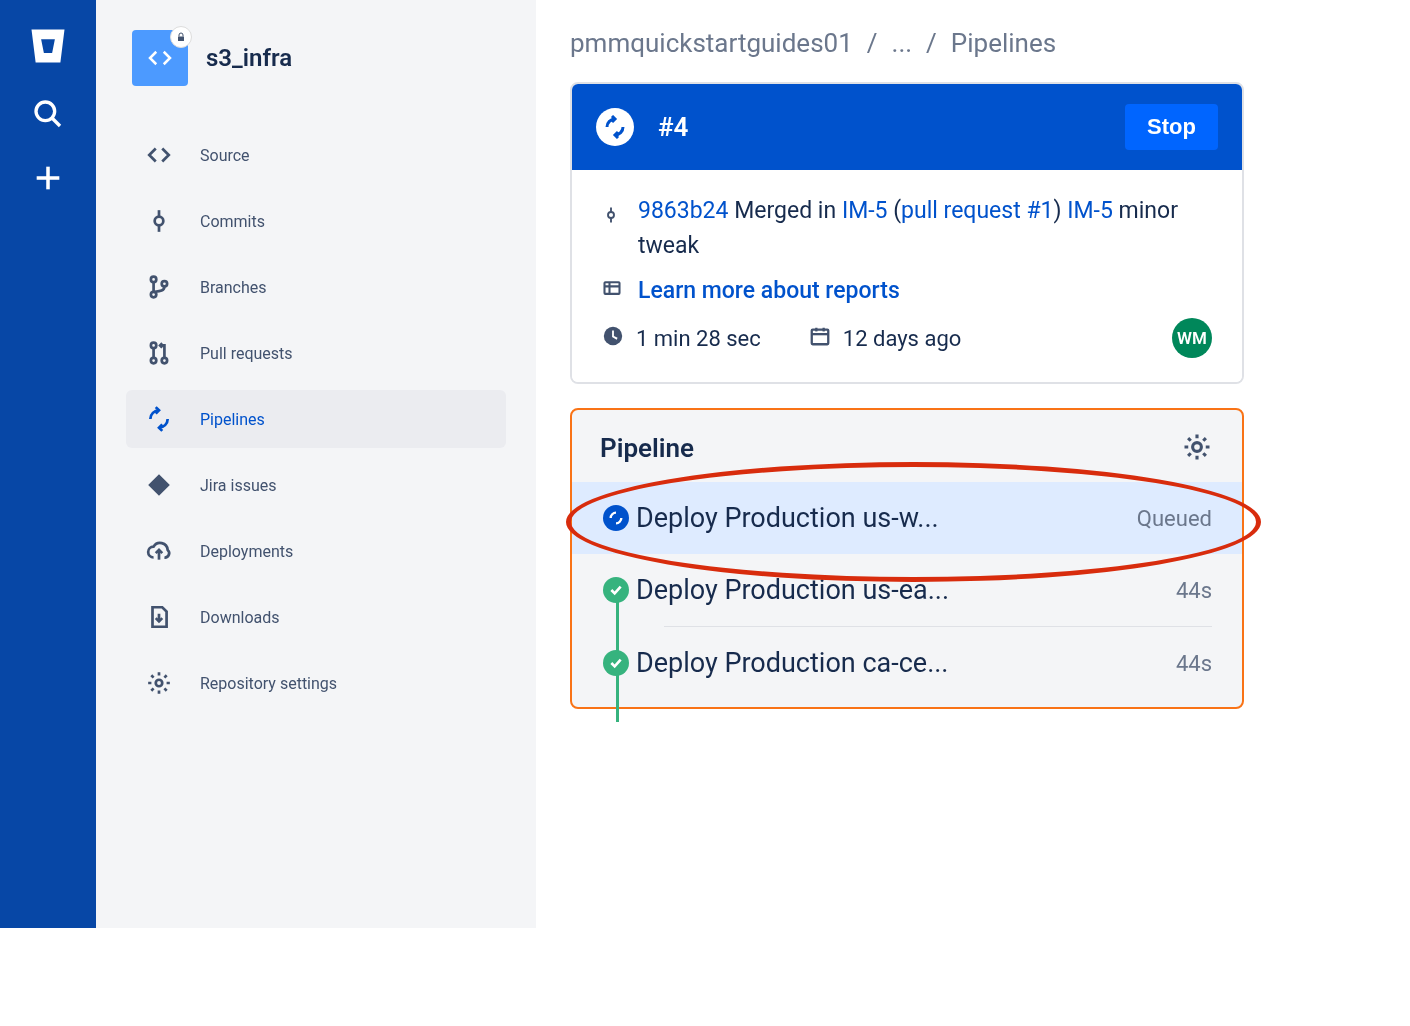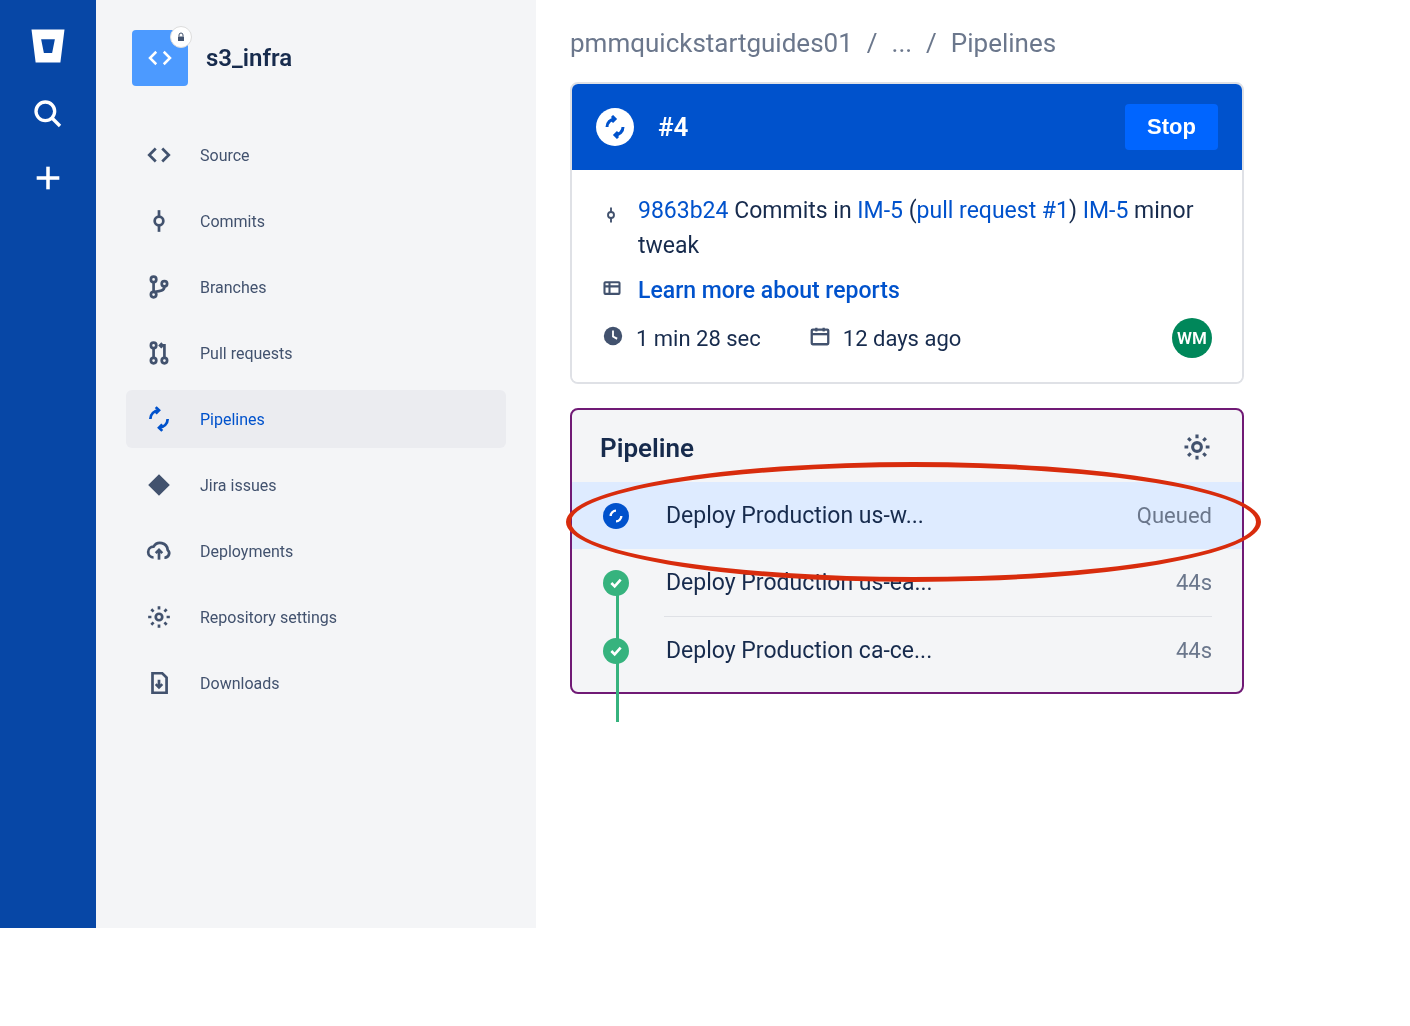--- a/index.html
+++ b/index.html
@@ -43,33 +43,33 @@
 
 .branch-line, .reports-line { display: flex; align-items: center; gap: 16px; font-size: 23px; margin-bottom: 14px; }
 .branch-line .icn, .reports-line .icn { width: 20px; color: #42526E; }
 .branch-line a, .reports-line a { color: #0052CC; text-decoration: none; font-weight: 500; }
 
 .meta-line { display: flex; align-items: center; gap: 12px; font-size: 22px; color: #172B4D; }
 .meta-line .icn { color: #42526E; }
 .meta-line .spacer { width: 24px; }
 .avatar { width: 40px; height: 40px; background: #00875A; border-radius: 50%; color: #fff; display: flex; align-items: center; justify-content: center; font-size: 17px; font-weight: 600; margin-left: auto; }
 
-.pipeline-panel { background: #F4F5F7; border: 2px solid #701a75; border-radius: 8px; padding: 0 0 8px 0; }
+.pipeline-panel { background: #F4F5F7; border: 2px solid #f97316; border-radius: 8px; padding: 0 0 8px 0; }
 .pipeline-header { display: flex; align-items: center; justify-content: space-between; padding: 22px 28px 18px 28px; }
 .pipeline-header h2 { font-size: 26px; font-weight: 600; color: #172B4D; }
 .pipeline-header .gear { width: 32px; height: 32px; color: #42526E; cursor: pointer; }
 
 .steps { position: relative; }
 .step { display: flex; align-items: center; padding: 20px 30px 20px 24px; position: relative; }
 .step.queued { background: #DEEBFF; }
 .step-indent { width: 40px; position: relative; display: flex; justify-content: center; }
 .step-status { width: 26px; height: 26px; border-radius: 50%; display: flex; align-items: center; justify-content: center; flex-shrink: 0; z-index: 2; }
 .step-status.running { background: #0052CC; }
 .step-status.success { background: #36B37E; }
-.step-name { flex: 1; font-size: 23px; color: #172B4D; margin-left: 30px; }
+.step-name { flex: 1; font-size: 27px; color: #172B4D; }
 .step-meta { font-size: 22px; color: #6B778C; }
 .step-divider { height: 1px; background: #DFE1E6; margin-left: 92px; margin-right: 30px; }
 .connector { position: absolute; left: 44px; width: 3px; background: #36B37E; z-index: 1; }
 
 .highlight-oval { position: absolute; border: 5px solid #D82C0D; border-radius: 50%; pointer-events: none; z-index: 10; }
 </style>
 </head>
 <body>
 
 <div class="app">
@@ -180,35 +180,35 @@
               <path d="M7 18 a5 5 0 0 1 0 -10 a7 7 0 0 1 13 3 a4 4 0 0 1 -3 7"></path>
               <polyline points="9,14 12,11 15,14"></polyline>
               <line x1="12" y1="11" x2="12" y2="20"></line>
             </svg>
           </span>
         <span class="nav-label">Deployments</span>
       </li>
       <li class="nav-item">
         <span class="nav-icn">
             <svg viewBox="0 0 24 24" width="26" height="26" fill="none" stroke="currentColor" stroke-width="2.5">
-              <circle cx="12" cy="12" r="3"></circle>
-              <path d="M12 2 L12 5 M12 19 L12 22 M4.9 4.9 L7 7 M17 17 L19.1 19.1 M2 12 L5 12 M19 12 L22 12 M4.9 19.1 L7 17 M17 7 L19.1 4.9"></path>
-            </svg>
-          </span>
-        <span class="nav-label">Repository settings</span>
-      </li>
-      <li class="nav-item">
-        <span class="nav-icn">
-            <svg viewBox="0 0 24 24" width="26" height="26" fill="none" stroke="currentColor" stroke-width="2.5">
               <path d="M6 3 H15 L19 7 V21 H6 Z"></path>
               <polyline points="9,13 12,16 15,13"></polyline>
               <line x1="12" y1="9" x2="12" y2="16"></line>
             </svg>
           </span>
         <span class="nav-label">Downloads</span>
+      </li>
+      <li class="nav-item">
+        <span class="nav-icn">
+            <svg viewBox="0 0 24 24" width="26" height="26" fill="none" stroke="currentColor" stroke-width="2.5">
+              <circle cx="12" cy="12" r="3"></circle>
+              <path d="M12 2 L12 5 M12 19 L12 22 M4.9 4.9 L7 7 M17 17 L19.1 19.1 M2 12 L5 12 M19 12 L22 12 M4.9 19.1 L7 17 M17 7 L19.1 4.9"></path>
+            </svg>
+          </span>
+        <span class="nav-label">Repository settings</span>
       </li>
     </ul>
   </div>
 
   <div class="main">
     <div class="breadcrumb">
       <a href="#">pmmquickstartguides01</a>
       <span class="sep">/</span>
       <a href="#">...</a>
       <span class="sep">/</span>
@@ -230,21 +230,21 @@
       </div>
       <div class="build-body">
         <div class="commit-line">
           <span class="icn"><svg viewBox="0 0 24 24" width="18" height="18" fill="none" stroke="currentColor" stroke-width="2.5">
                 <circle cx="12" cy="12" r="4"></circle>
                 <line x1="12" y1="2" x2="12" y2="8"></line>
                 <line x1="12" y1="16" x2="12" y2="22"></line>
               </svg></span>
           <span class="commit-text">
             <a class="link" href="#">9863b24</a>
-            <span>Commits in</span>
+            <span>Merged in</span>
             <a class="link" href="#">IM-5</a>
             <span>(</span><a class="link" href="#">pull request #1</a><span>)</span>
             <a class="link" href="#">IM-5</a>
             <span>minor tweak</span>
           </span>
         </div>
         <div class="reports-line">
           <span class="icn"><svg viewBox="0 0 24 24" width="20" height="20" fill="none" stroke="currentColor" stroke-width="2.5">
                 <rect x="3" y="5" width="18" height="14" rx="1"></rect>
                 <line x1="3" y1="10" x2="21" y2="10"></line>

